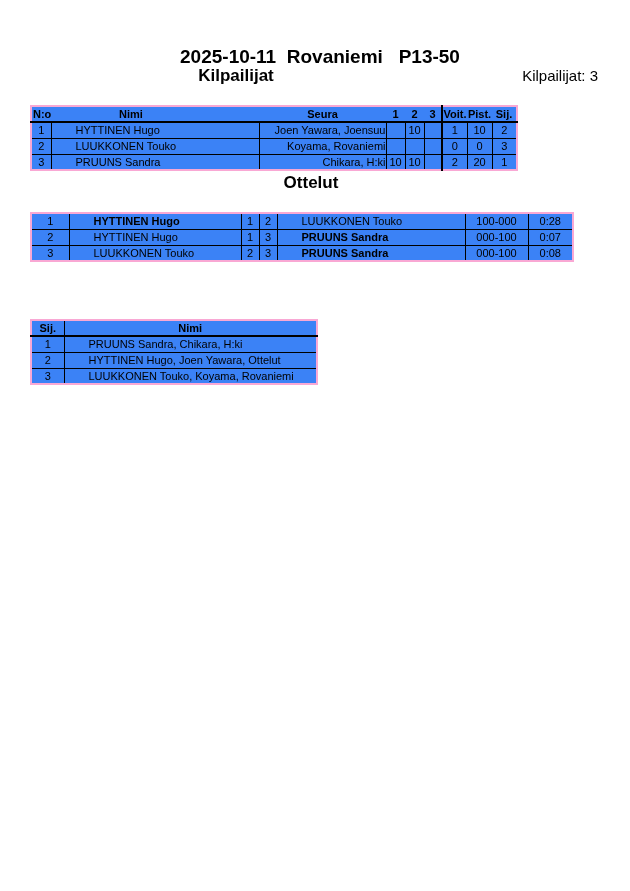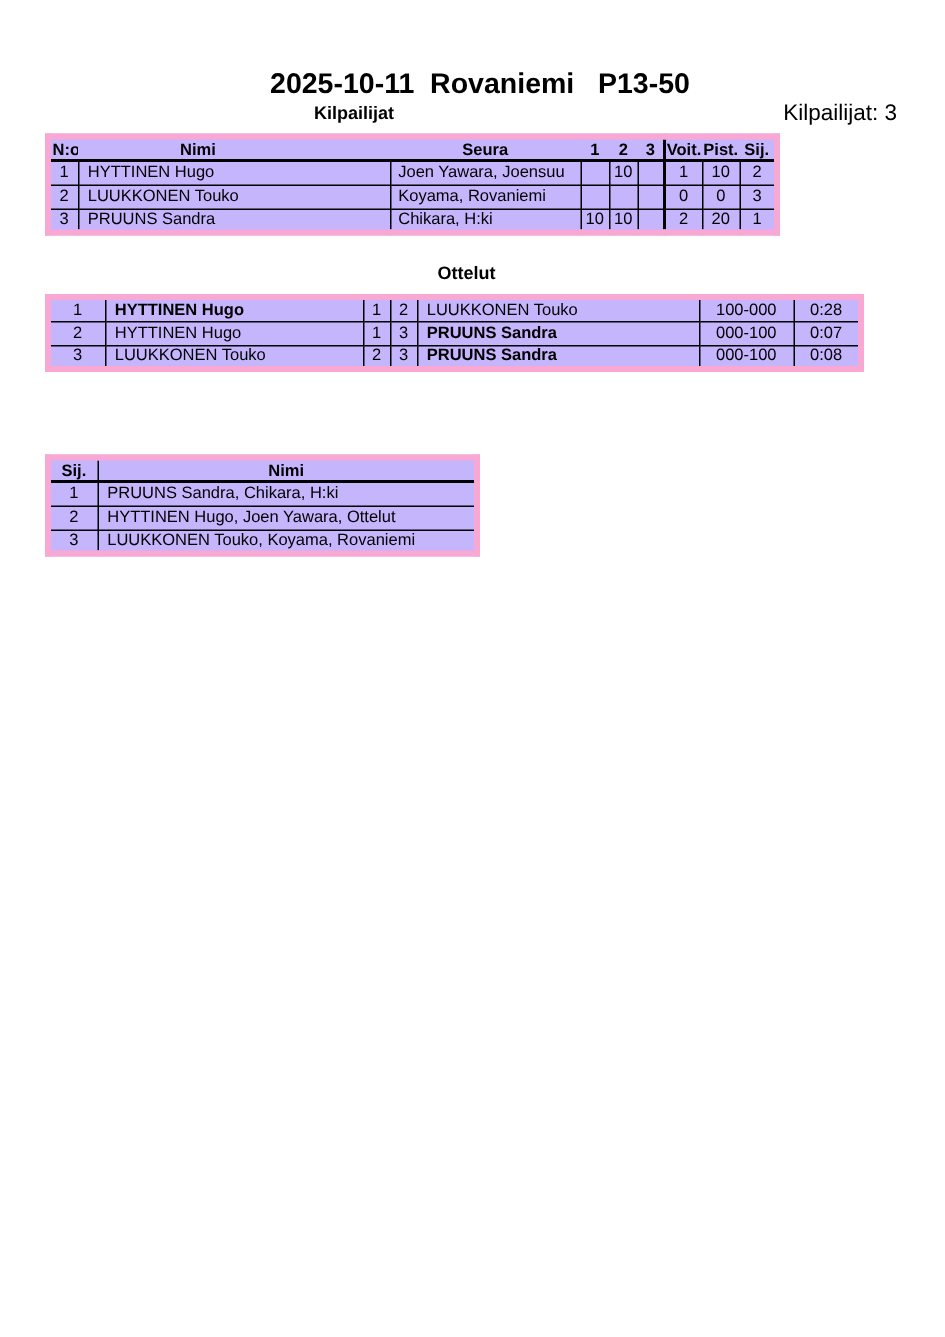--- a/index.html
+++ b/index.html
@@ -1,42 +1,42 @@
 <!DOCTYPE html>
 <html><head>
 <meta charset="utf-8">
 <style>
   html,body{margin:0;padding:0;background:#ffffff;}
   .page{position:relative;width:630px;height:891px;background:#ffffff;
         font-family:Liberation Sans, sans-serif;color:#000;overflow:hidden;}
 
   .title{position:absolute;top:46px;left:5px;width:630px;text-align:center;
          font-weight:bold;font-size:19px;line-height:22px;white-space:pre;}
-  .subhead{position:absolute;font-weight:bold;font-size:12px;line-height:13px;text-align:center;}
+  .subhead{position:absolute;font-weight:bold;font-size:17px;line-height:13px;text-align:center;}
   #kilpailijat-head{top:69px;left:0;width:472px;}
   #ottelut-head{top:176px;left:40px;width:542px;}
   #tulokset-head{top:284px;left:30px;width:286px;}
   .count{position:absolute;top:70px;right:32px;font-size:15px;line-height:12px;}
 
   table.sheet{position:absolute;border-collapse:collapse;table-layout:fixed;
-              border:4px solid #f9a8d4;background:#c4b5fd;}
+              border:2px solid #f9a8d4;background:#3b82f6;margin-top:16px;}
   .sheet tr{height:16px;}
   .sheet tr.hd{border-bottom:2px solid #000;}
   .sheet th{border:0 none;font-size:11px;font-weight:bold;padding:0;
             white-space:nowrap;overflow:hidden;text-align:center;}
   .sheet td{border:1px solid #000;font-size:11px;padding:0;
             white-space:nowrap;overflow:hidden;text-align:center;}
   .t1{left:30px;top:89px;width:486px;}
   .t2{left:30px;top:196px;width:542px;}
   .t3{left:30px;top:303px;width:286px;}
   th.alL{text-align:left;padding-left:1px;}
   th.sepR{border-right:1px solid #000;}
   th.nimi1{padding-right:48px;}
-  td.l{text-align:left;padding-left:6px;}
-  td.l5{text-align:left;padding-left:5px;}
+  td.l{text-align:left;padding-left:24px;}
+  td.l5{text-align:right;padding-left:5px;}
   .thickL{border-left:2px solid #000 !important;}
   .b{font-weight:bold;}
 </style>
 </head>
 <body>
 
 <div class="page">
 
   <div class="title">2025-10-11  Rovaniemi   P13-50</div>
   <div class="subhead" id="kilpailijat-head">Kilpailijat</div>

